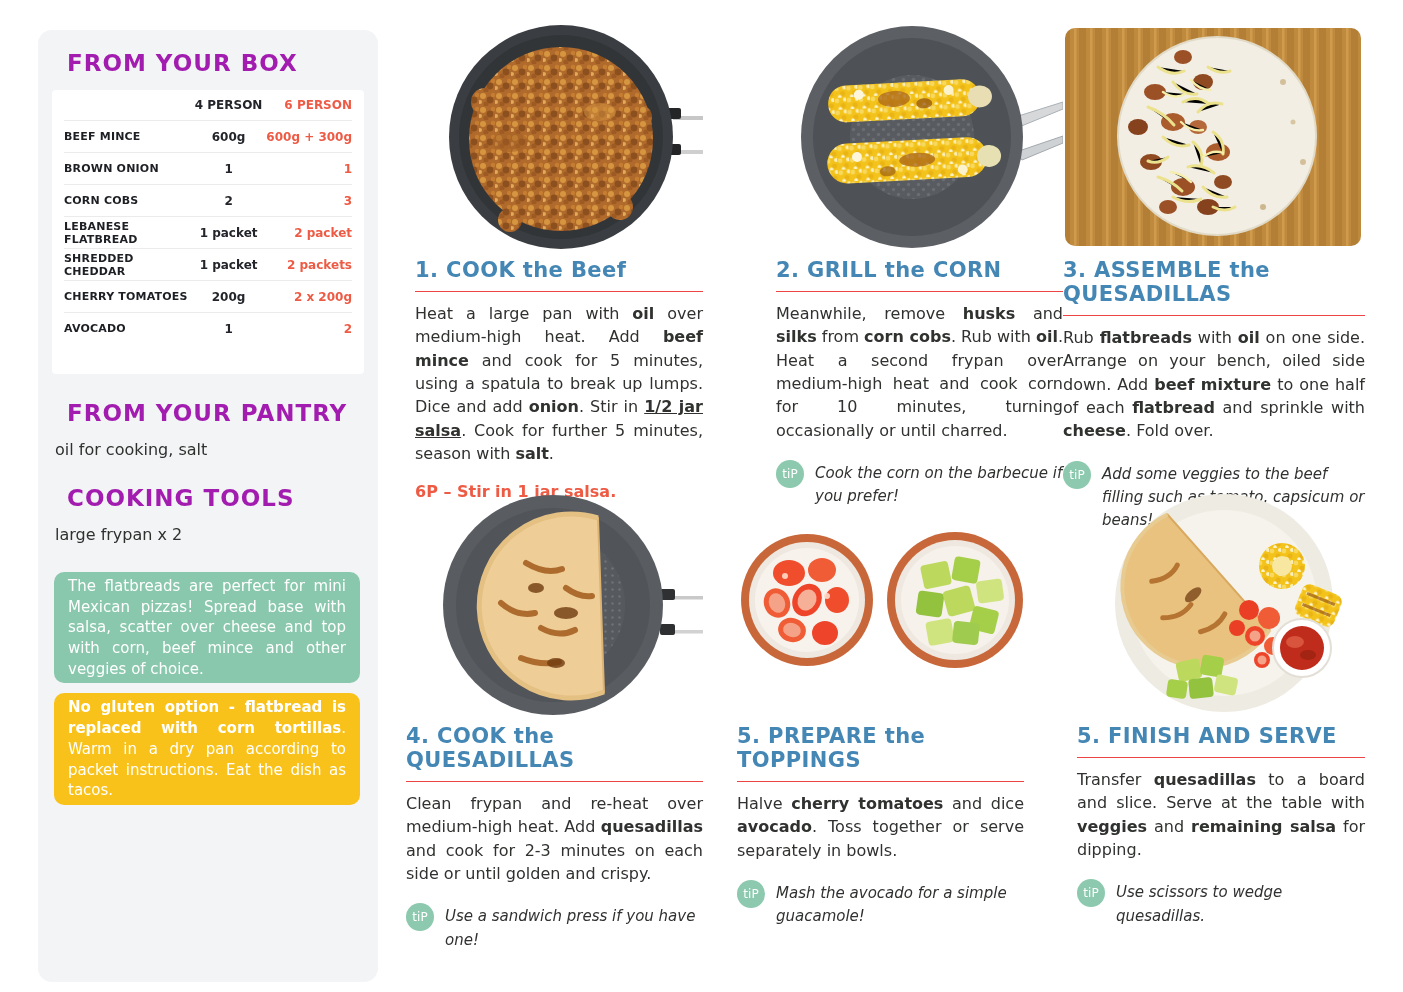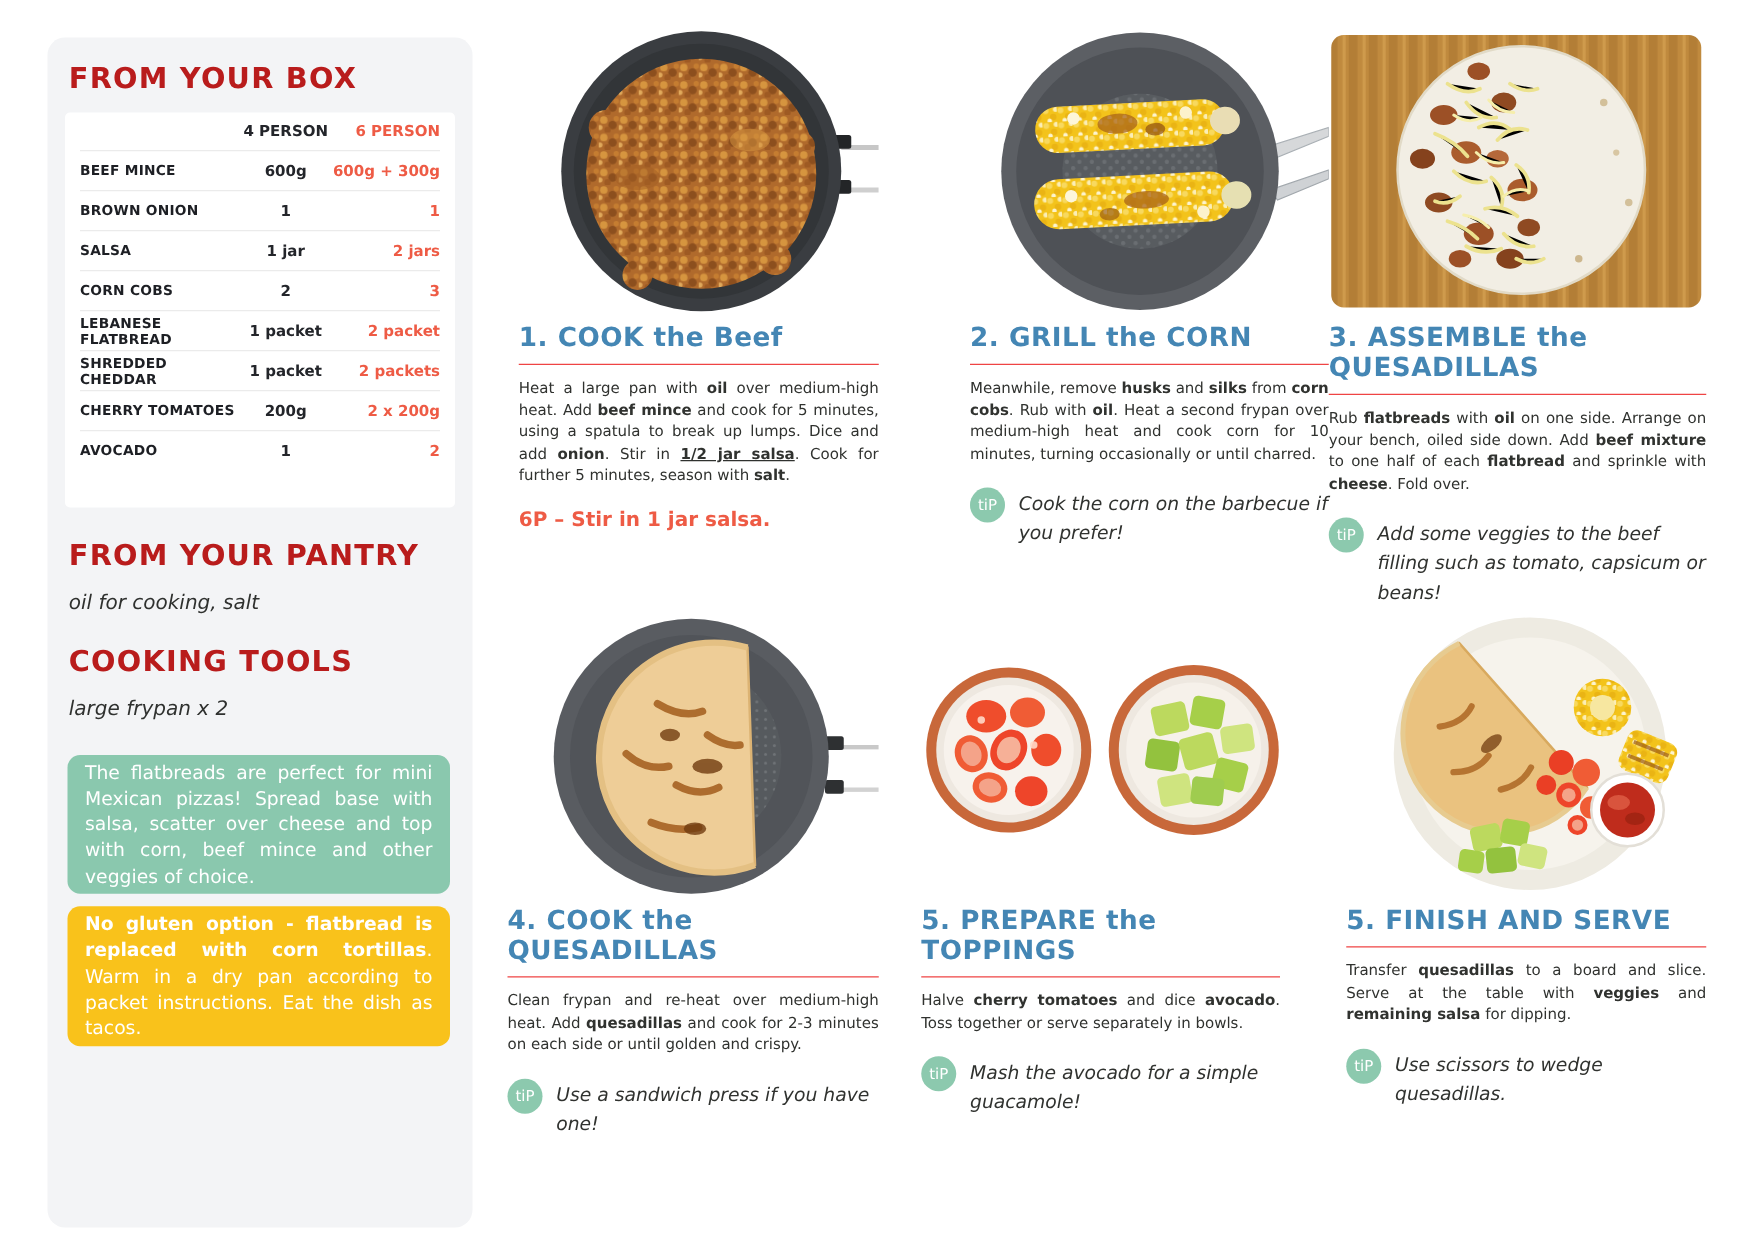--- a/index.html
+++ b/index.html
@@ -1,43 +1,43 @@
 <!DOCTYPE html>
 <html><head>
 <meta charset="utf-8">
 <style>
   html,body{margin:0;padding:0;background:#fff;}
   .page{position:relative;width:1403px;height:992px;background:#ffffff;overflow:hidden;
         font-family:"DejaVu Sans","Liberation Sans",sans-serif;color:#2f312f;}
   
   .sidebar{position:absolute;left:38px;top:30px;width:340px;height:952px;background:#f3f4f6;
            border-radius:14px;padding:16px 14px;box-sizing:border-box;}
-  .side-title{color:#b91c1c;font-size:23px;font-weight:bold;letter-spacing:1px;margin:4px 0 14px 3px;}
+  .side-title{color:#a21caf;font-size:23px;font-weight:bold;letter-spacing:1px;margin:4px 0 14px 15px;}
   .side-sub{margin-top:26px;}
-  .side-text{font-size:16px;margin:12px 0 0 3px;color:#2f312f;font-style:italic;}
+  .side-text{font-size:16px;margin:12px 0 0 3px;color:#2f312f;}
   .table{background:#fff;border-radius:4px;padding:0 12px;}
   .trow{display:flex;align-items:center;height:31px;border-bottom:1px solid #ebebeb;}
   .trow:last-child{border-bottom:none;}
   .thead{height:30px;border-bottom:1px solid #ebebeb;}
   .tname{flex:1.55;font-size:11px;font-weight:bold;letter-spacing:.2px;color:#1d1f24;}
   .tp4{flex:.9;text-align:center;font-size:12px;font-weight:bold;color:#23252a;}
   .tp6{flex:1.05;text-align:right;font-size:12px;font-weight:bold;color:#ee5b45;}
   .tempty{height:30px;border-bottom:none;}
   .note{border-radius:10px;color:#ffffff;font-size:15px;line-height:1.38;padding:4px 14px;
         text-align:justify;text-align-last:left;box-sizing:border-box;width:306px;margin-left:2px;}
   .note-green{background:#8ac8ae;margin-top:28px;}
   .note-yellow{background:#f9c21b;margin-top:10px;}
   .b{font-weight:bold;}
   .u{text-decoration:underline;}
   
   .step{position:absolute;}
   .photo{display:block;margin-bottom:6px;}
   .step h2{color:#4486b4;font-size:21px;font-weight:bold;letter-spacing:.4px;margin:0;
            padding-bottom:9px;border-bottom:1px solid #ef4444;}
-  .body{font-size:12px;line-height:1.46;margin:10px 0 0 0;text-align:justify;text-align-last:left;color:#30322f;}
+  .body{font-size:16px;line-height:1.46;margin:10px 0 0 0;text-align:justify;text-align-last:left;color:#30322f;}
   .extra{font-size:16px;font-weight:bold;color:#ee5b45;margin:16px 0 0 0;}
   .tip{display:flex;gap:11px;margin-top:18px;align-items:flex-start;}
   .tip-badge{flex:0 0 28px;width:28px;height:28px;border-radius:50%;background:#8cc9ae;color:#fff;
              font-weight:normal;font-size:12px;display:flex;align-items:center;justify-content:center;}
   .tip-text{font-style:italic;font-size:15px;line-height:1.55;padding-top:2px;color:#30322f;}
   #s1{left:415px;top:22px;width:288px;}
   #s2{left:776px;top:22px;width:287px;}
   #s3{left:1063px;top:22px;width:302px;}
   #s4{left:406px;top:488px;width:297px;}
   #s5{left:737px;top:488px;width:287px;}
@@ -94,25 +94,20 @@
       <div id="tbody">
           <div class="trow">
             <div class="tname">BEEF MINCE</div>
             <div class="tp4">600g</div>
             <div class="tp6">600g + 300g</div>
           </div>
           <div class="trow">
             <div class="tname">BROWN ONION</div>
             <div class="tp4">1</div>
             <div class="tp6">1</div>
-          </div>
-          <div class="trow">
-            <div class="tname">SALSA</div>
-            <div class="tp4">1 jar</div>
-            <div class="tp6">2 jars</div>
           </div>
           <div class="trow">
             <div class="tname">CORN COBS</div>
             <div class="tp4">2</div>
             <div class="tp6">3</div>
           </div>
           <div class="trow">
             <div class="tname">LEBANESE FLATBREAD</div>
             <div class="tp4">1 packet</div>
             <div class="tp6">2 packet</div>

